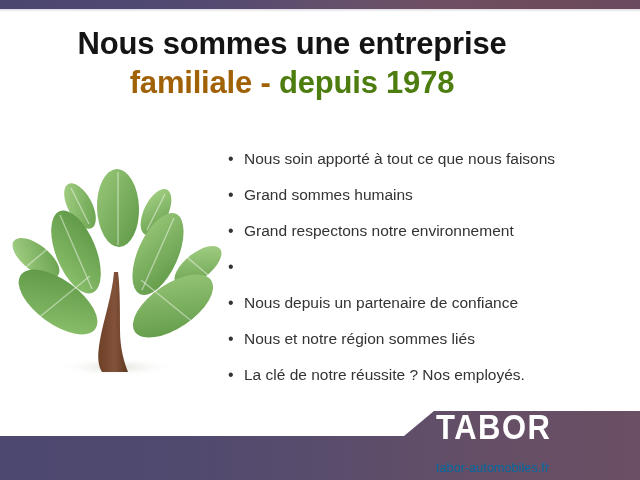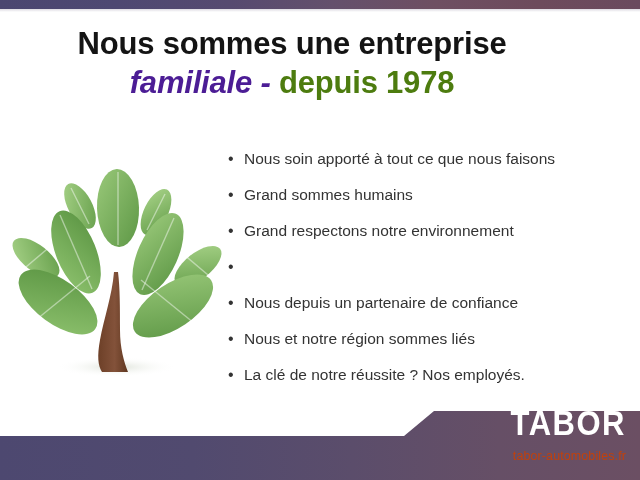--- a/index.html
+++ b/index.html
@@ -58,22 +58,21 @@
     white-space: nowrap;
   }
   .title-line.second {
     margin-top: 2px;
   }
   .title-accent {
     color: #4d7c0f;
     font-weight: bold;
   }
   .title-dash {
-    color: #4c1d95;
-    font-style: italic;
+    color: #a16207;
   }
 
   
   .tree-art {
     position: absolute;
     left: 8px;
     top: 150px;
     width: 215px;
     height: 240px;
   }
@@ -119,40 +118,40 @@
     height: 80px;
   }
   .bottom-bar svg {
     display: block;
     width: 640px;
     height: 80px;
   }
   .brand-block {
     position: absolute;
     right: 14px;
-    bottom: 18px;
+    bottom: 6px;
     width: 190px;
-    text-align: right;
+    text-align: left;
   }
   .brand-name {
     display: block;
     font-size: 31px;
     font-weight: bold;
     color: #ffffff;
     letter-spacing: 1.5px;
     line-height: 1;
     font-family: "Liberation Sans", sans-serif;
     transform: scaleY(1.12);
     transform-origin: right bottom;
   }
   .brand-tagline {
     display: block;
-    margin-top: 9px;
+    margin-top: 17px;
     font-size: 12.5px;
-    color: #c2410c;
+    color: #0369a1;
     letter-spacing: 0.1px;
     line-height: 1;
   }
 </style>
 </head>
 <body>
 
 <div class="slide">
 
   <div class="top-strip"></div>

